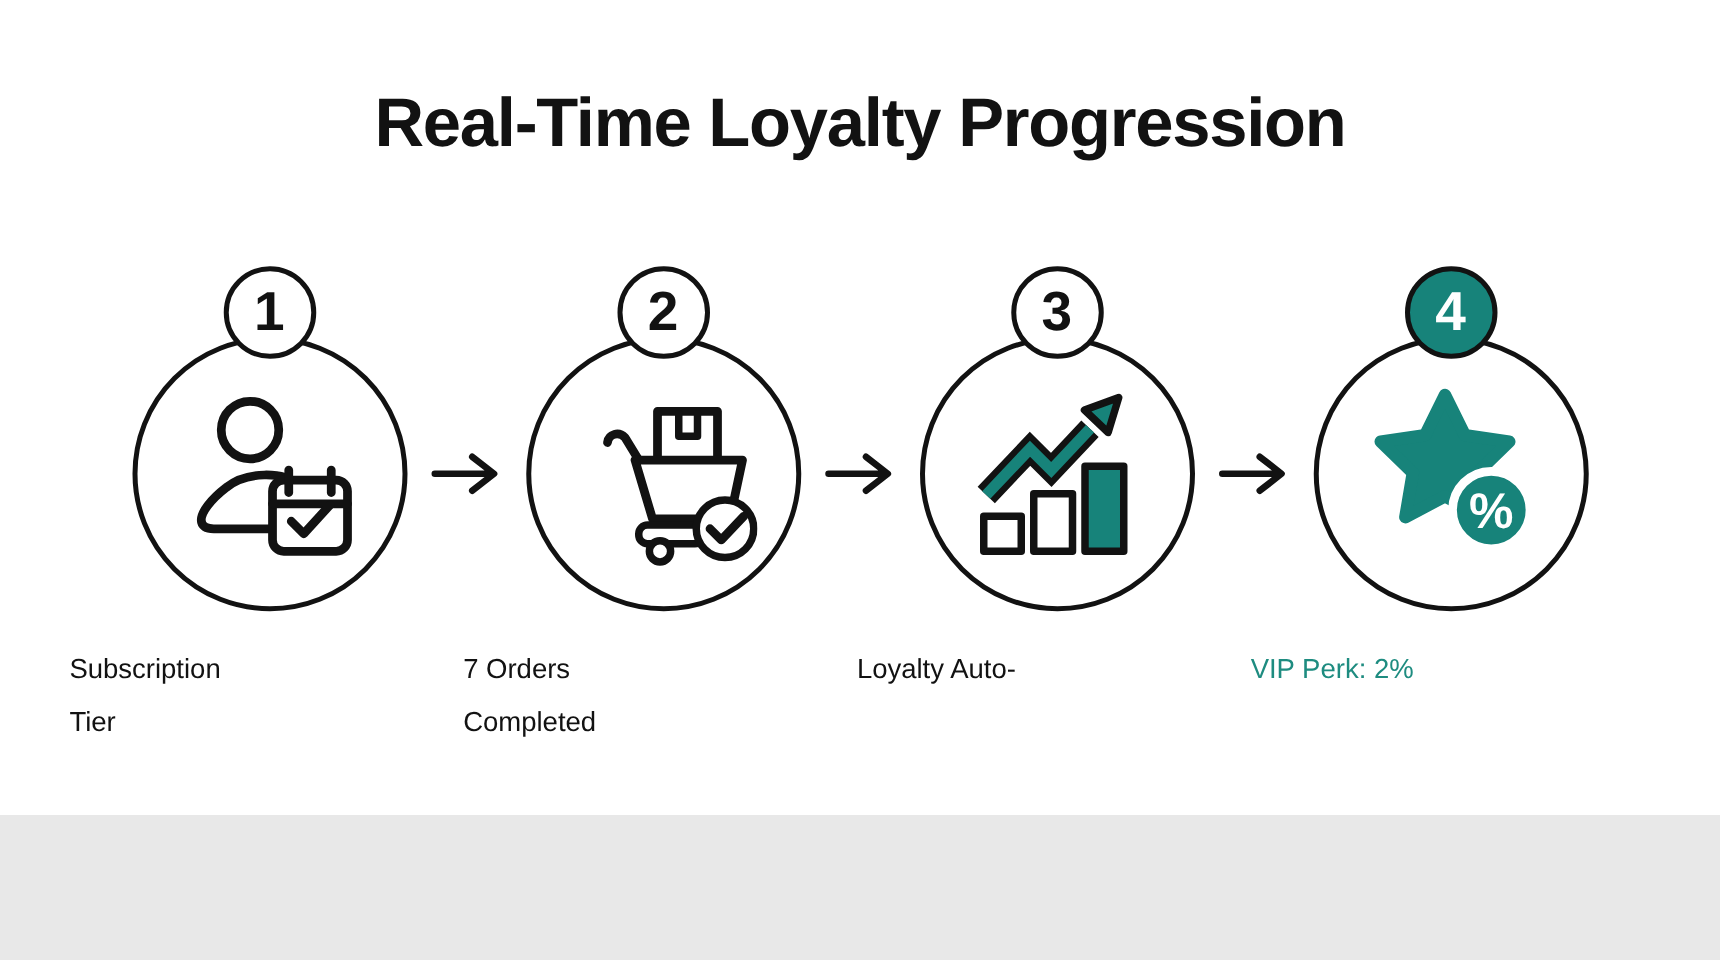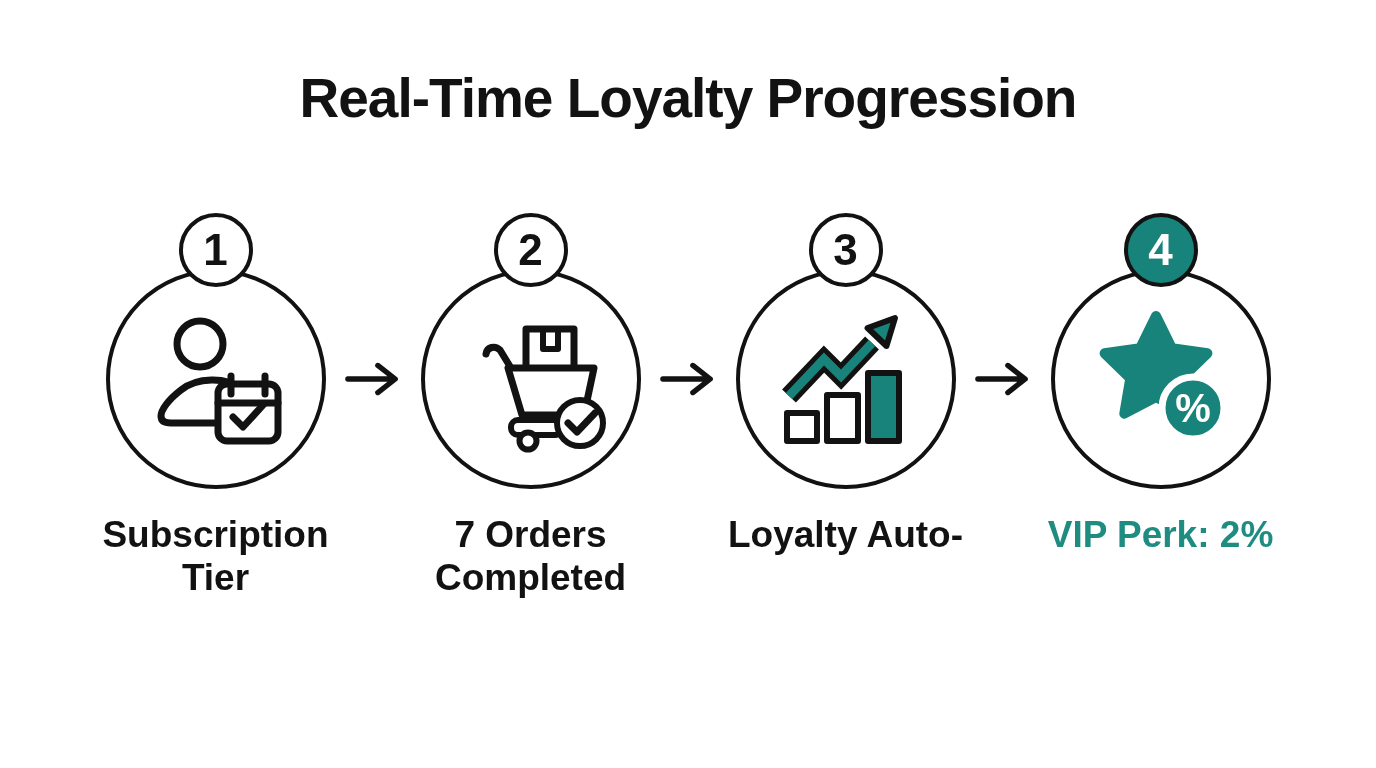--- a/index.html
+++ b/index.html
@@ -6,21 +6,21 @@
     --ink:#121212;
     --teal:#17837a;
     --teal-text:#1e8c80;
     --bg:#ffffff;
   }
   *{margin:0;padding:0;box-sizing:border-box;}
   html,body{background:#e8e8e8;}
   body{font-family:"Liberation Sans","DejaVu Sans",sans-serif;}
   .canvas{
     position:relative;
-    width:1376px;height:768px;
+    width:1376px;height:652px;
     background:var(--bg);
     overflow:hidden;
     margin:0 auto;
   }
   .title{
     position:absolute;
     top:66px;left:0;right:0;
     text-align:center;
     font-size:55px;
     font-weight:700;
@@ -58,23 +58,22 @@
   .circle{
     width:220px;height:220px;
     border:4px solid var(--ink);
     border-radius:50%;
     background:#ffffff;
     display:flex;align-items:center;justify-content:center;
   }
   .step-label{
     margin:24px -45px 0;
     width:320px;
-    text-align:center;
-    font-size:37px;
-    font-weight:700;
+    font-size:22px;
+    font-weight:400;
     line-height:43px;
     color:var(--ink);
   }
   .step.highlight .step-label{
     color:var(--teal-text);
   }
   .connector{
     width:85px;
     height:220px;
     margin-top:56px;

